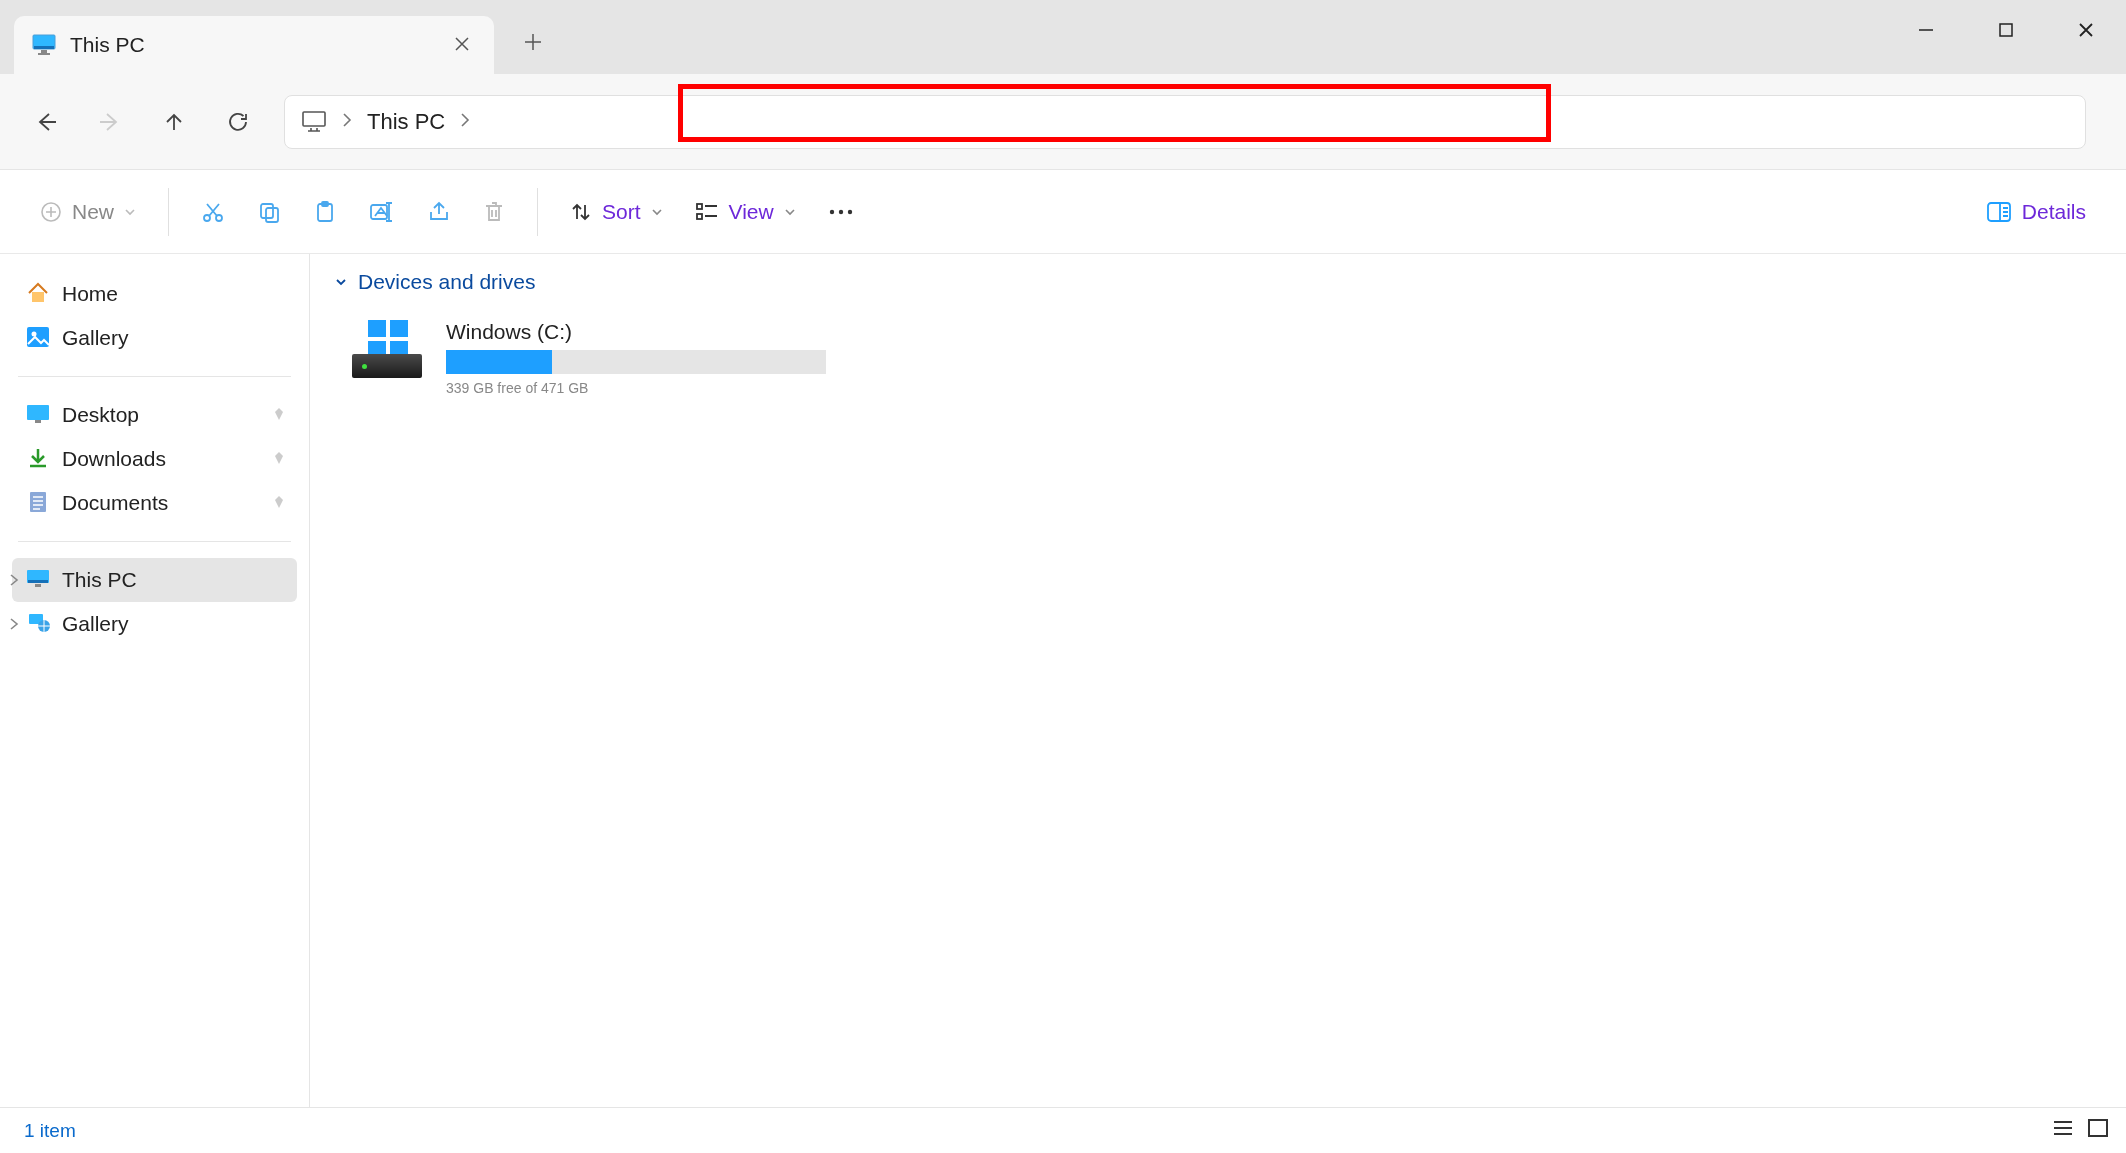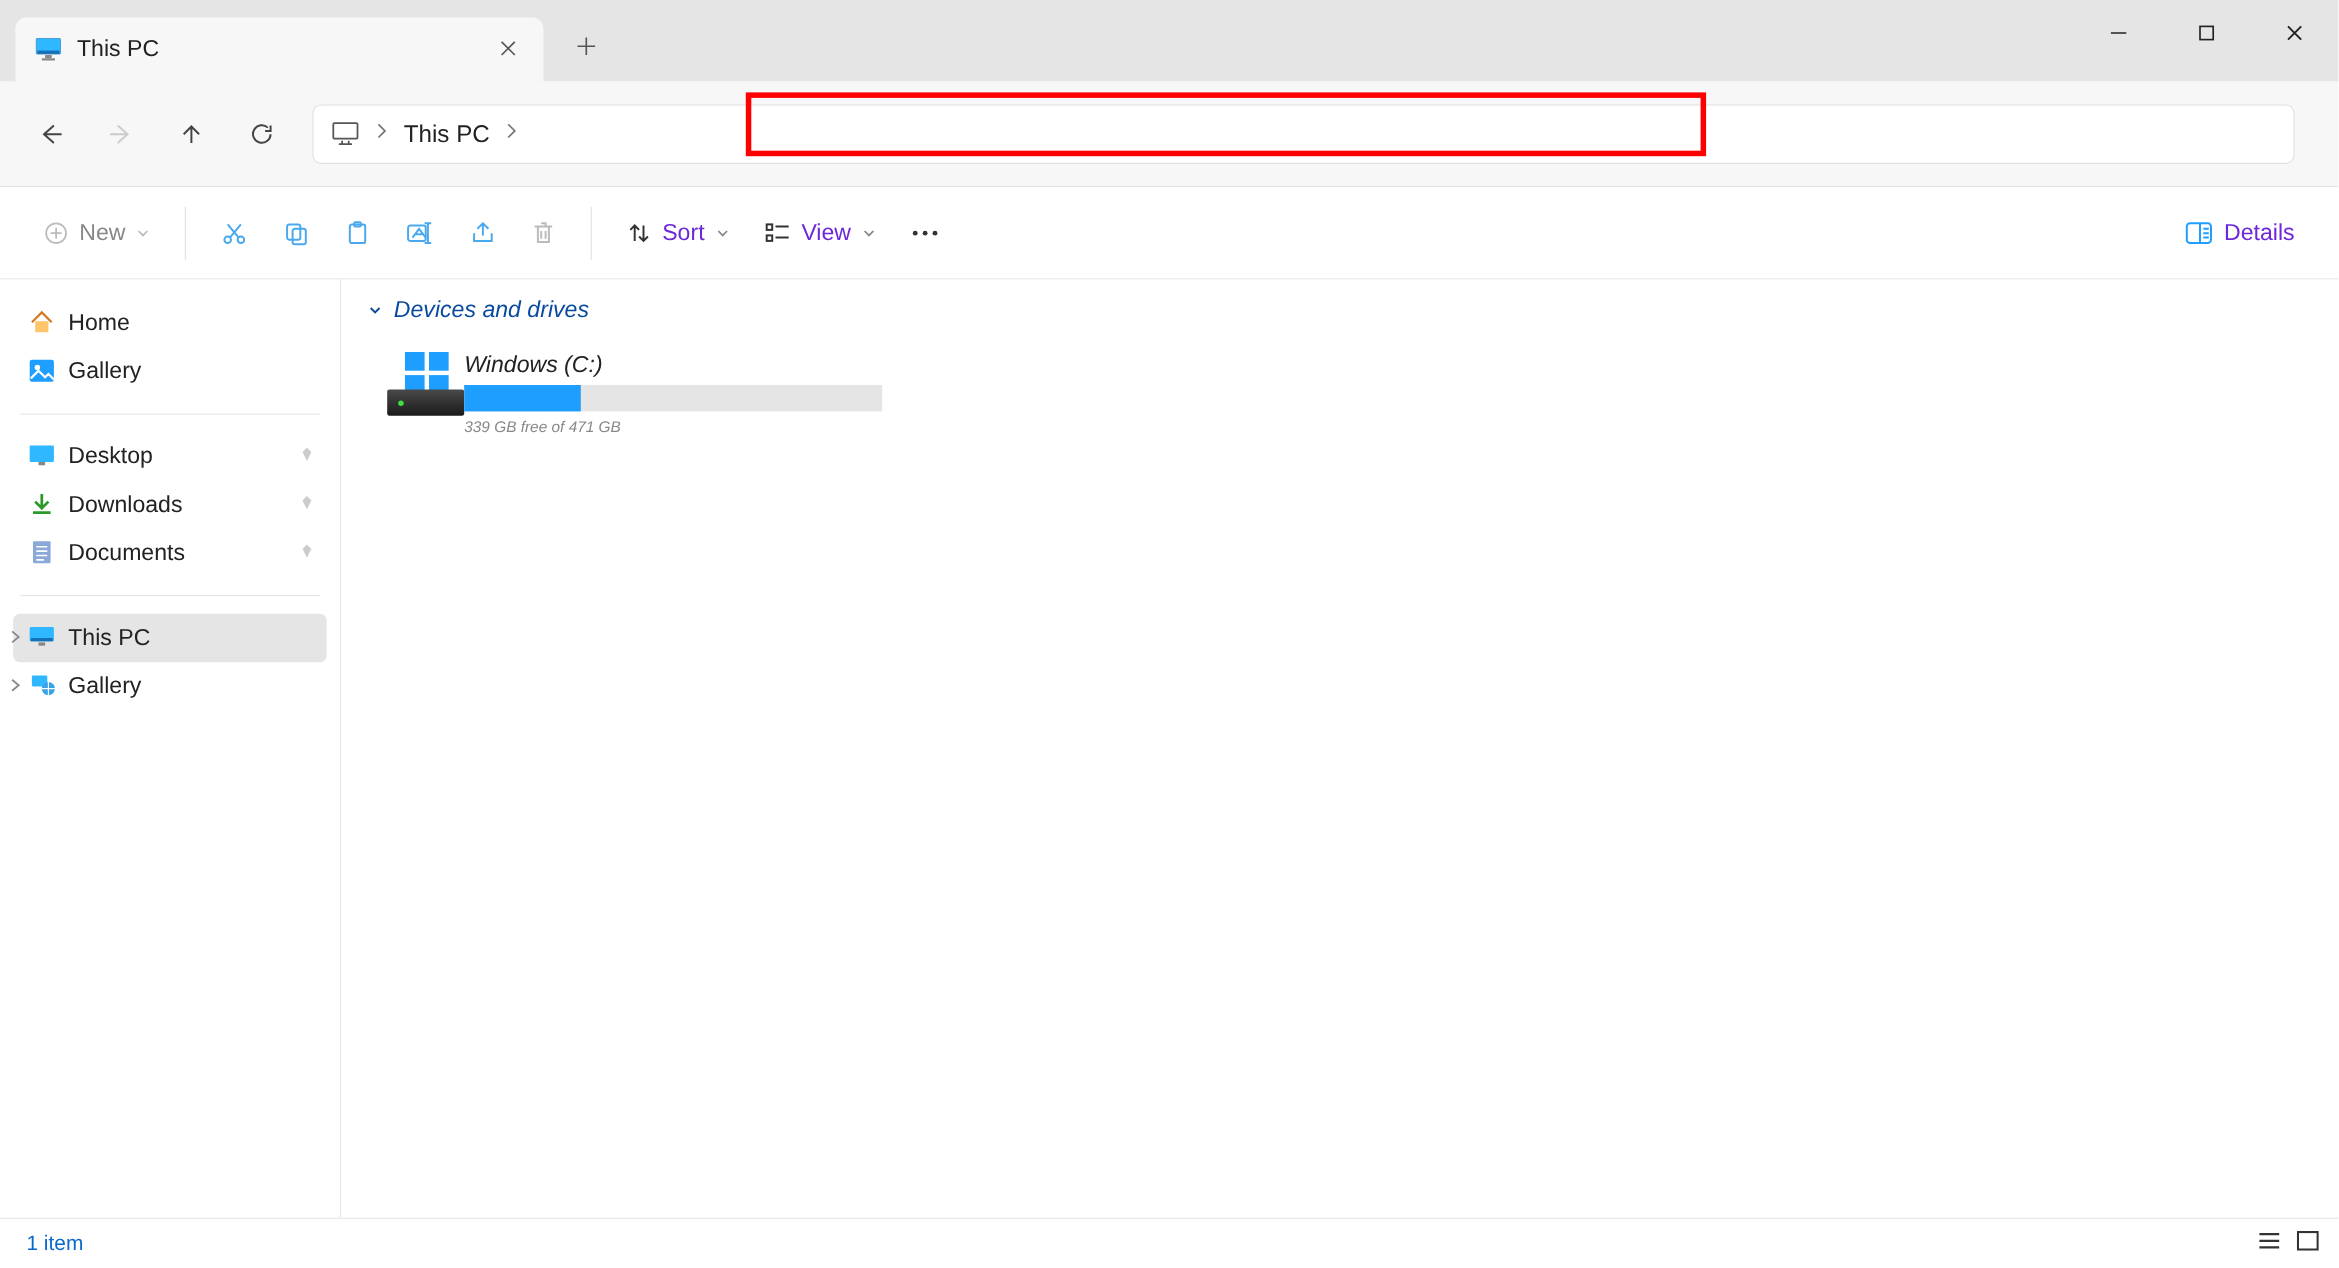--- a/index.html
+++ b/index.html
@@ -40,23 +40,23 @@
 
 .content { display:flex; height:calc(1153px - 74px - 96px - 84px - 46px); }
 .sidebar { width:310px; border-right:1px solid #e5e5e5; padding:18px 12px; }
 .sb-item { display:flex; gap:12px; padding:10px 14px; font-size:21px; color:#222; border-radius:6px; cursor:pointer; position:relative; }
 .sb-item.active { background:#e5e5e5; }
 .sb-item .expand { position:absolute; left:-4px; color:#777; }
 .sb-item .pin { position:absolute; right:10px; color:#bbb; }
 .sb-divider { height:1px; background:#e5e5e5; margin:16px 6px; }
 .sb-icon { width:24px; height:22px; display:flex; align-items:center; justify-content:center; }
 
-.main { flex:1; padding:16px 24px;font-style:italic; }
+.main { flex:1; padding:16px 24px; }
 .group-header { display:flex; align-items:center; gap:10px; color:#0a4a9e; font-size:21px; cursor:pointer; margin-bottom:14px; }
-.drive { display:flex; padding-left:18px;margin-top:26px; }
+.drive { display:flex; gap:24px; padding-left:18px;margin-top:26px; }
 .drive-icon { position:relative; width:70px; height:58px; }
 .drive-win { position:absolute; top:0; left:16px; width:40px; height:38px; }
 .drive-hdd { position:absolute; bottom:0; left:0; width:70px; height:24px; background:linear-gradient(#4a4a4a,#1a1a1a); border-radius:2px; }
 .drive-hdd::after { content:""; position:absolute; left:10px; top:10px; width:5px; height:5px; background:#3fe03f; border-radius:50%; }
 .drive-info { display:flex; flex-direction:column; gap:6px; }
 .drive-name { font-size:21px; color:#222; }
 .drive-bar { width:380px; height:24px; background:#e5e5e5; position:relative; }
 .drive-fill { height:100%; background:#1e9fff; }
 .drive-free { font-size:14px; color:#888; }
 

